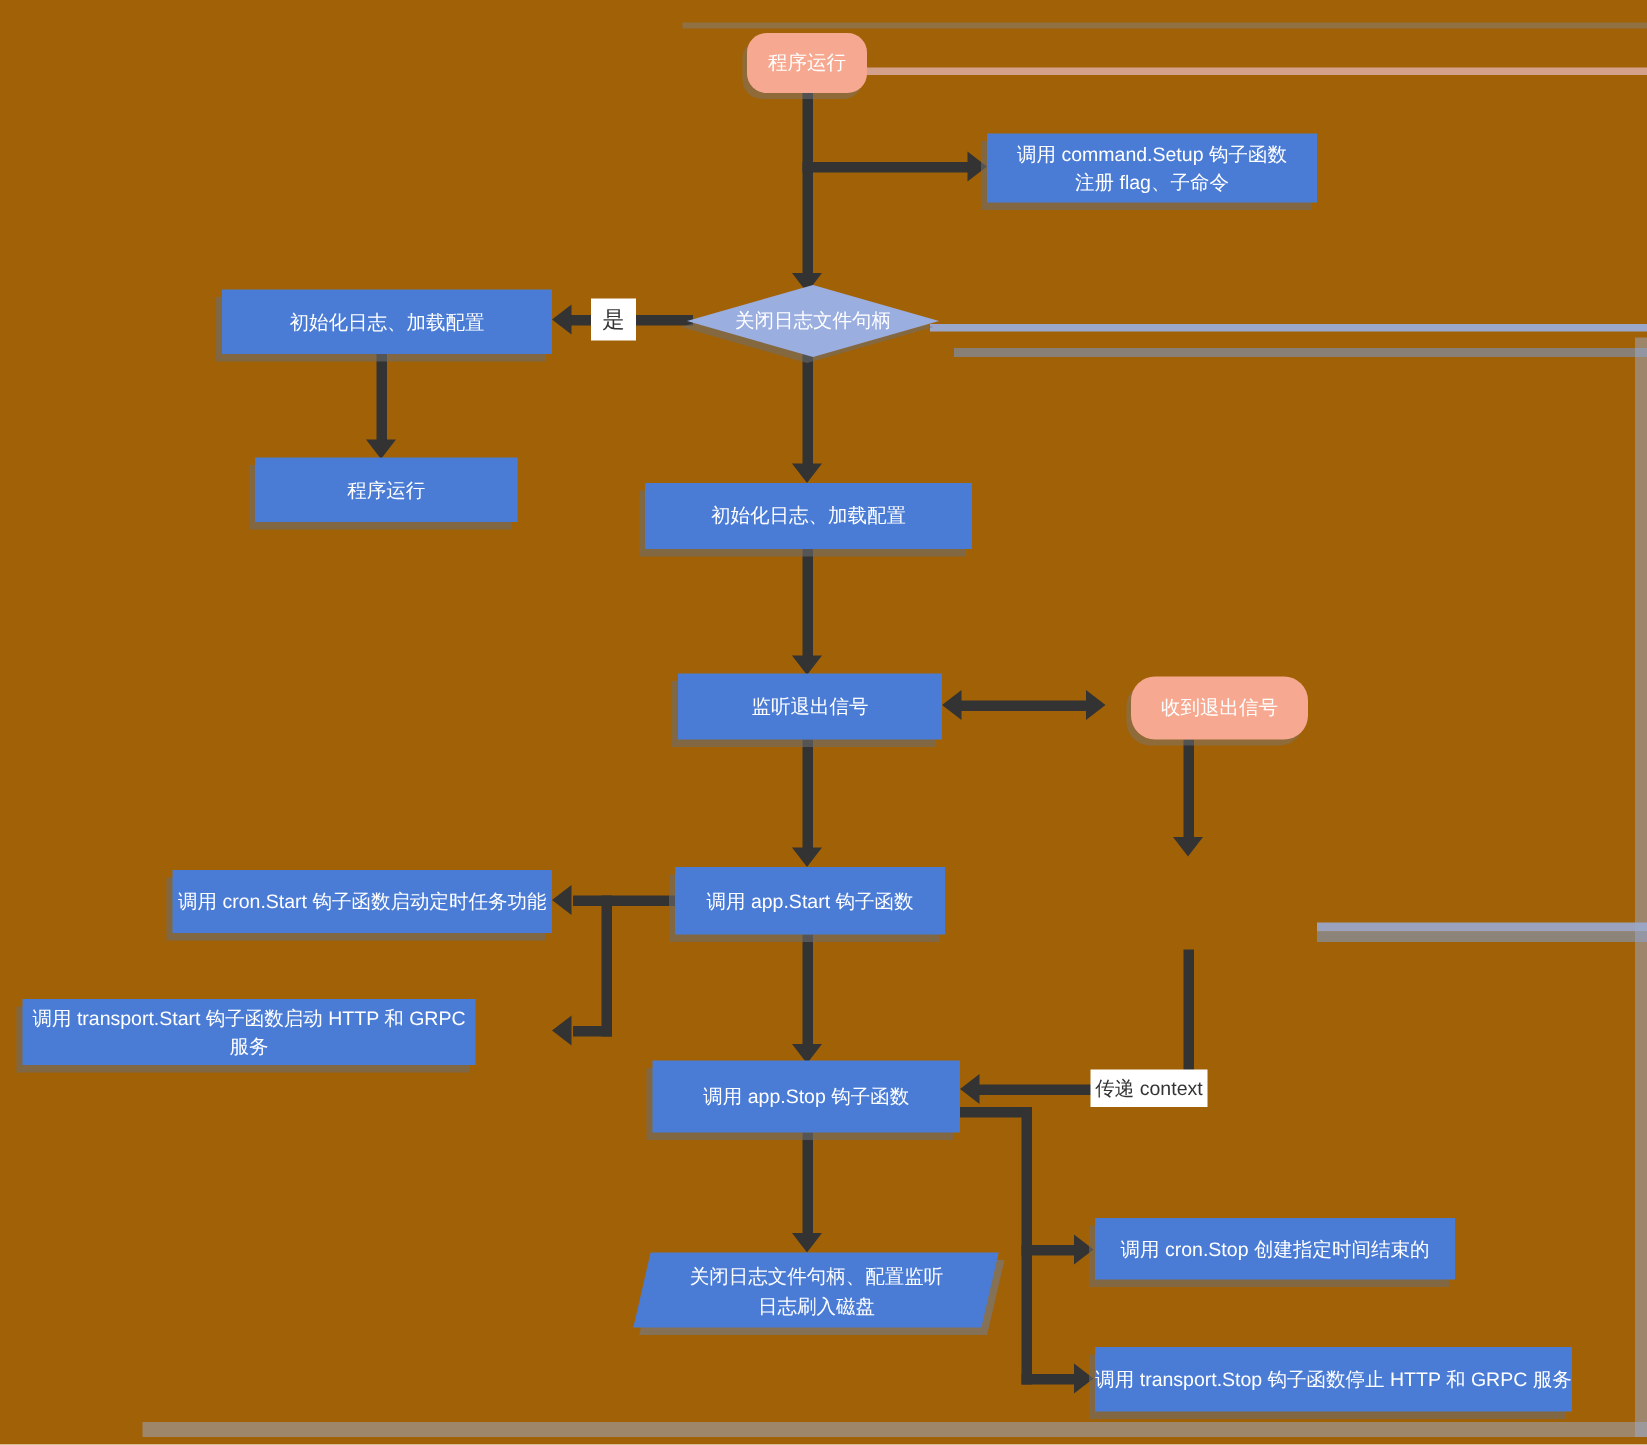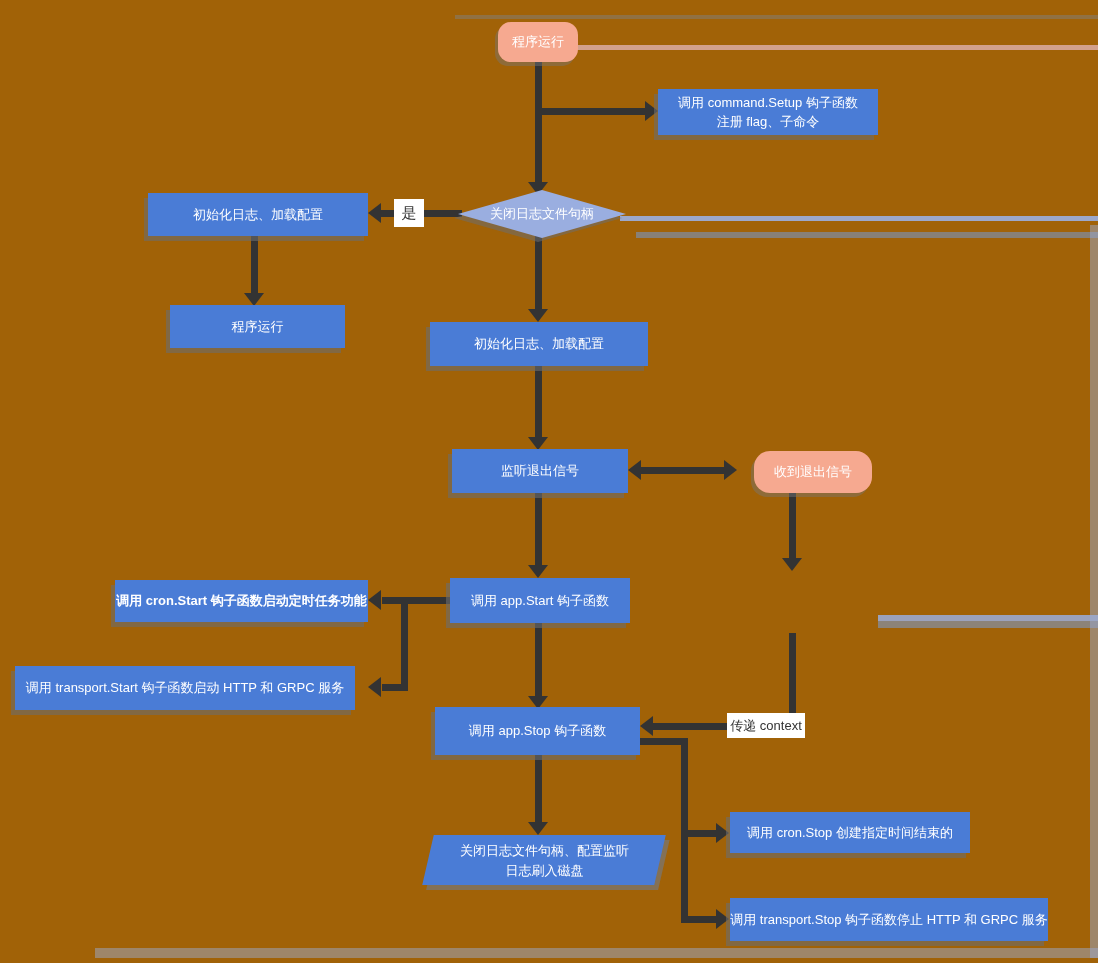--- a/index.html
+++ b/index.html
@@ -140,25 +140,25 @@
   </div>
 
   <div class="pill" style="left:737px;top:451px;width:118px;height:42px;border-radius:16px;margin-left:17px;">
     <span>收到退出信号</span>
   </div>
 
   <div class="box" style="left:450px;top:578px;width:180px;height:45px;">
     <span>调用 app.Start 钩子函数</span>
   </div>
 
-  <div class="box" style="left:115px;top:580px;width:253px;height:42px;font-weight:bold;">
+  <div class="box" style="left:115px;top:580px;width:253px;height:42px;">
     <span>调用 cron.Start 钩子函数启动定时任务功能</span>
   </div>
 
-  <div class="box" style="left:15px;top:666px;width:340px;height:44px;">
+  <div class="box" style="left:15px;top:666px;width:302px;height:44px;">
     <span>调用 transport.Start 钩子函数启动 HTTP 和 GRPC 服务</span>
   </div>
 
 
   <div class="box" style="left:435px;top:707px;width:205px;height:48px;">
     <span>调用 app.Stop 钩子函数</span>
   </div>
 
   <div class="para" style="left:428px;top:835px;width:232px;height:50px;">
     <div class="inner">

